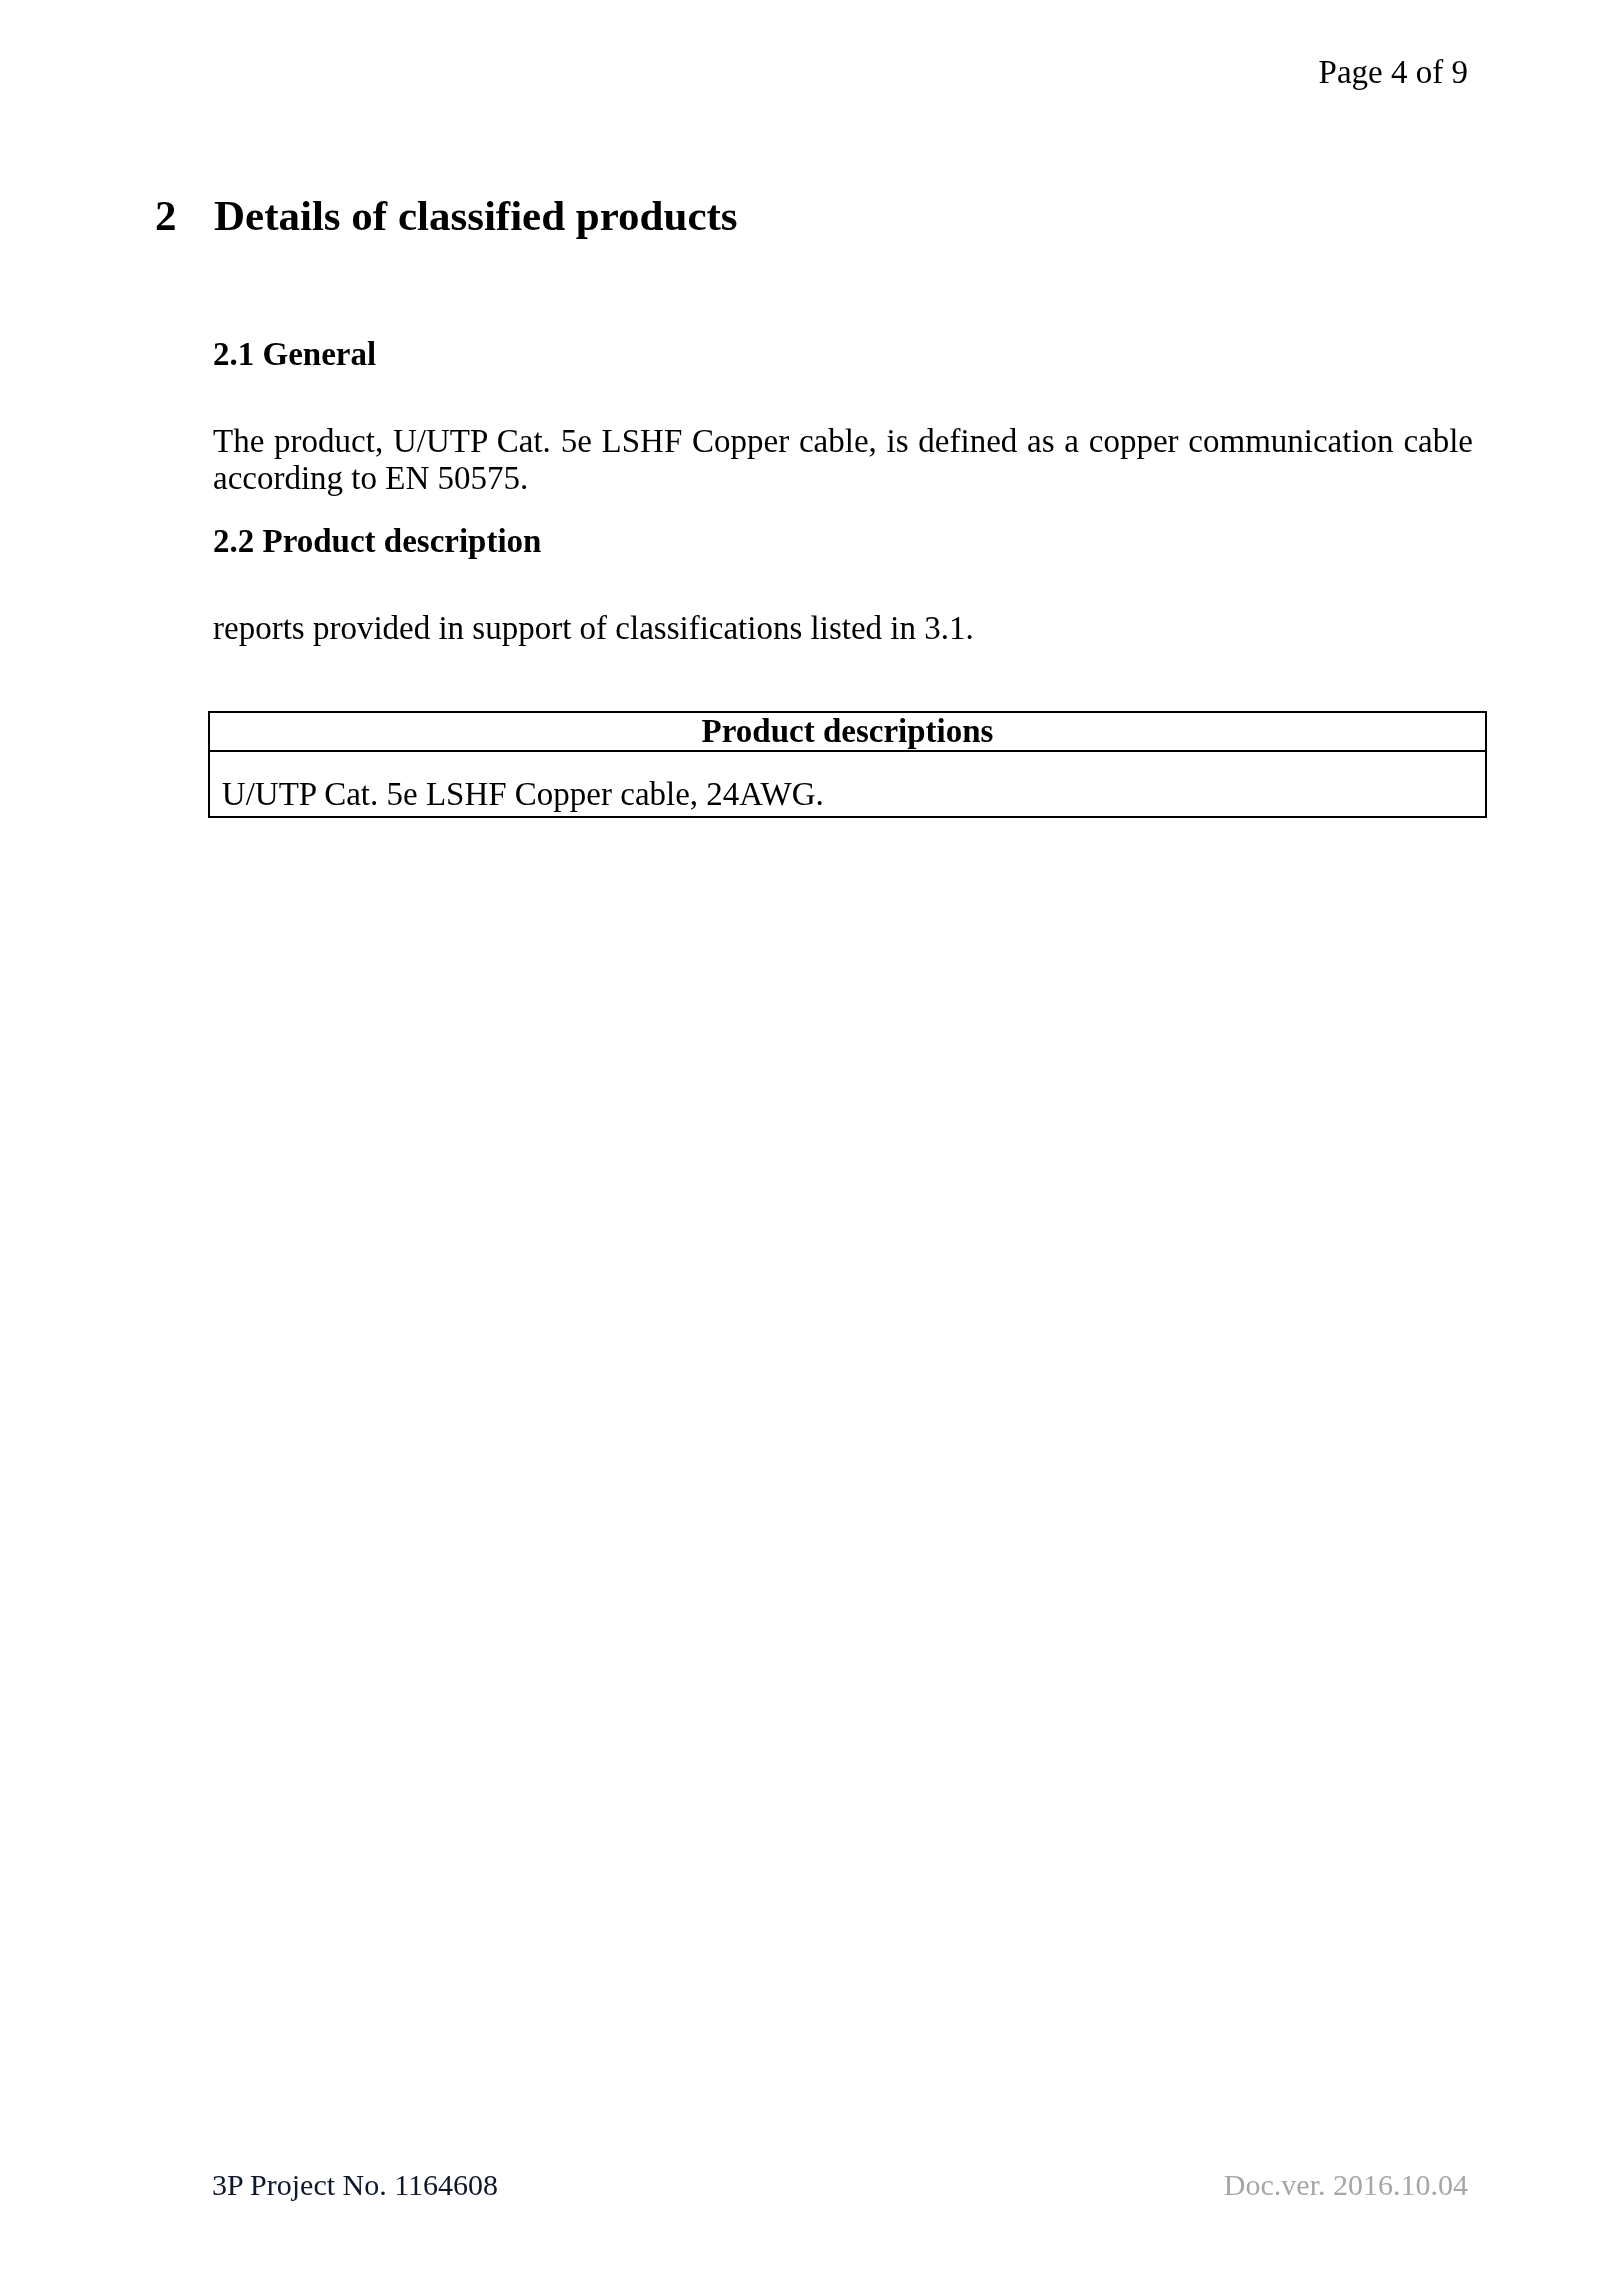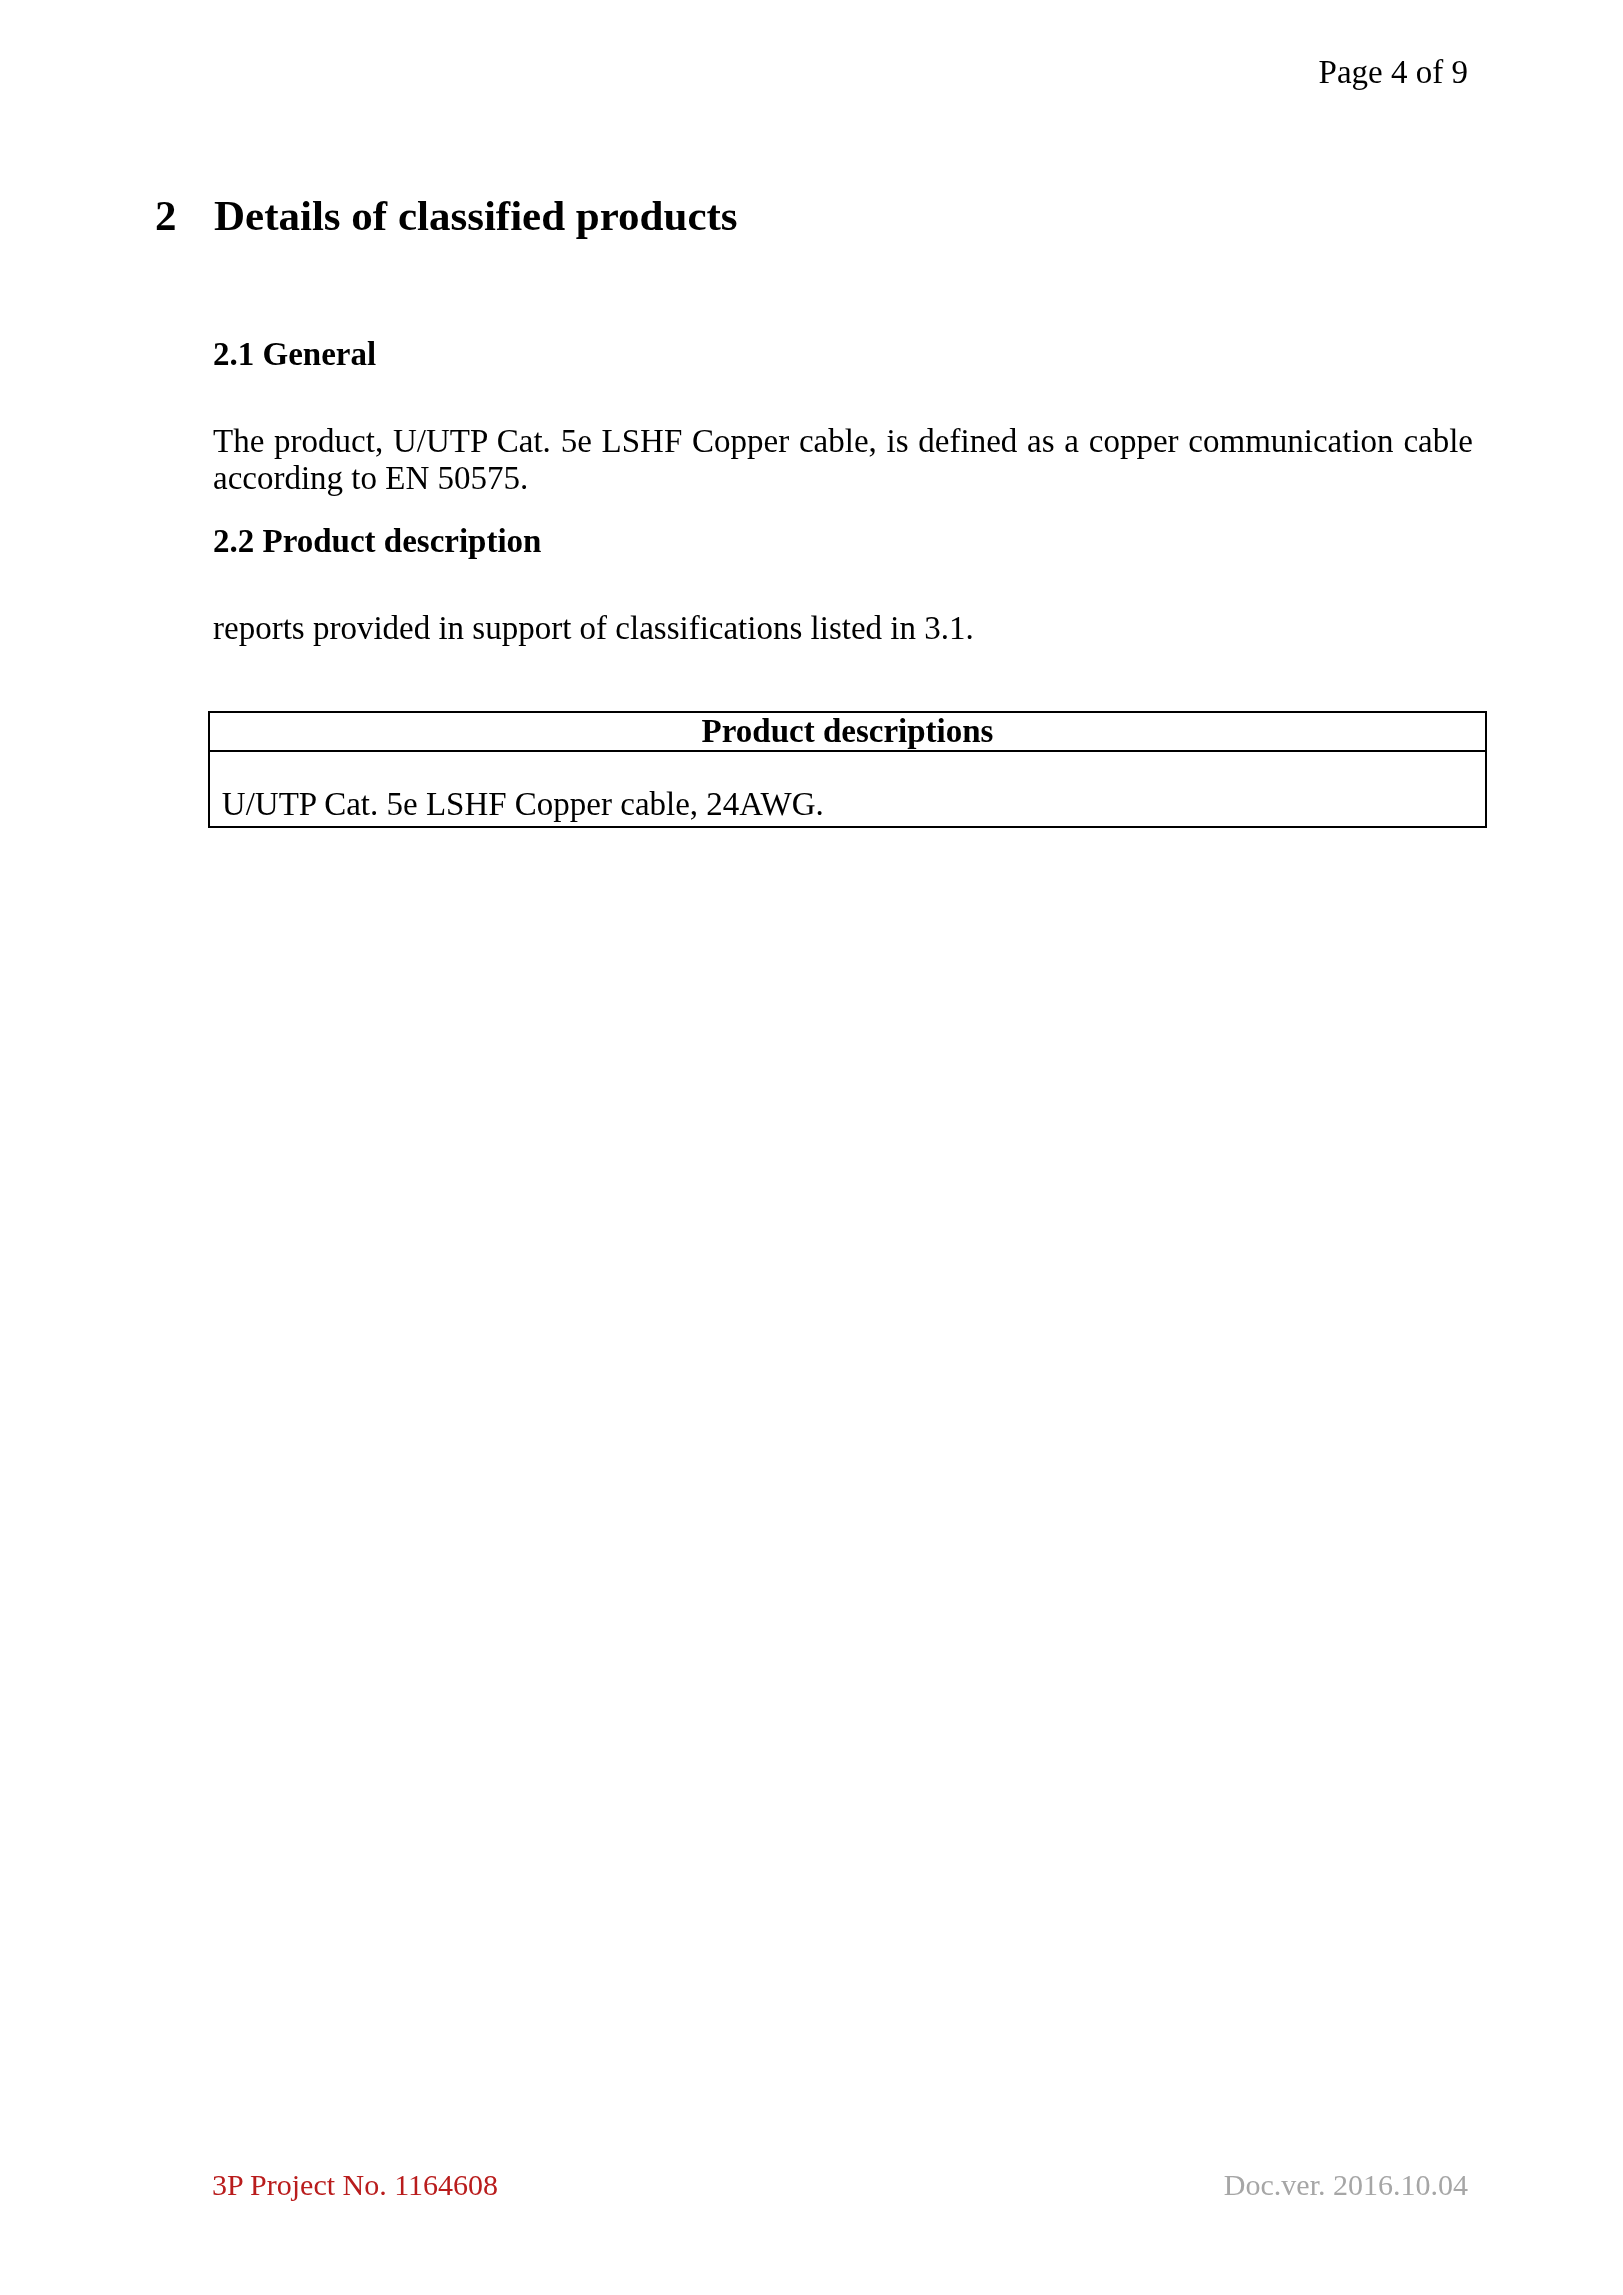--- a/index.html
+++ b/index.html
@@ -81,36 +81,36 @@
     height: 39px;
     border-bottom: 2.6px solid #000000;
     font-size: 33px;
     line-height: 37px;
     font-weight: bold;
     text-align: center;
     white-space: nowrap;
   }
   .t-body {
     box-sizing: border-box;
-    height: 74px;
+    height: 64px;
     display: flex;
     align-items: flex-end;
     padding: 0 11.8px 2.6px 11.8px;
     font-size: 33px;
     line-height: 37px;
     white-space: nowrap;
   }
 
   
   .footer-left {
     top: 2167px;
     left: 212px;
     font-size: 30px;
     line-height: 35px;
-    color: #b91c1c;
+    color: #0f172a;
     white-space: nowrap;
   }
   .footer-right {
     top: 2167px;
     right: 155px;
     font-size: 30px;
     line-height: 35px;
     color: #a6a6a6;
     white-space: nowrap;
     text-align: right;

